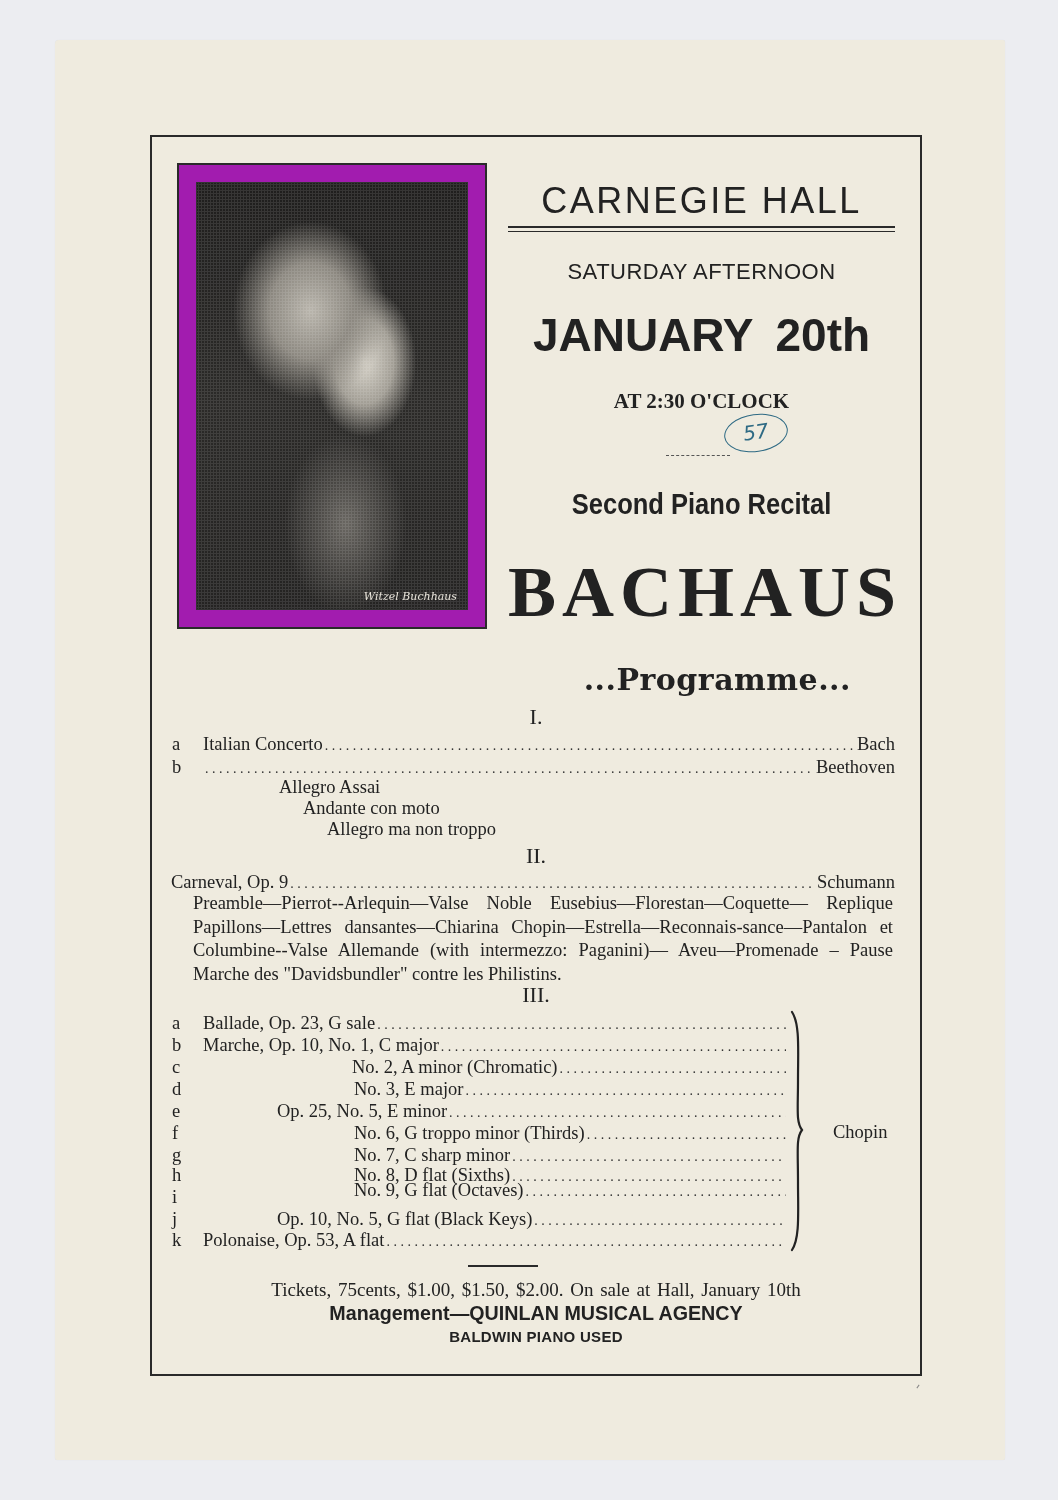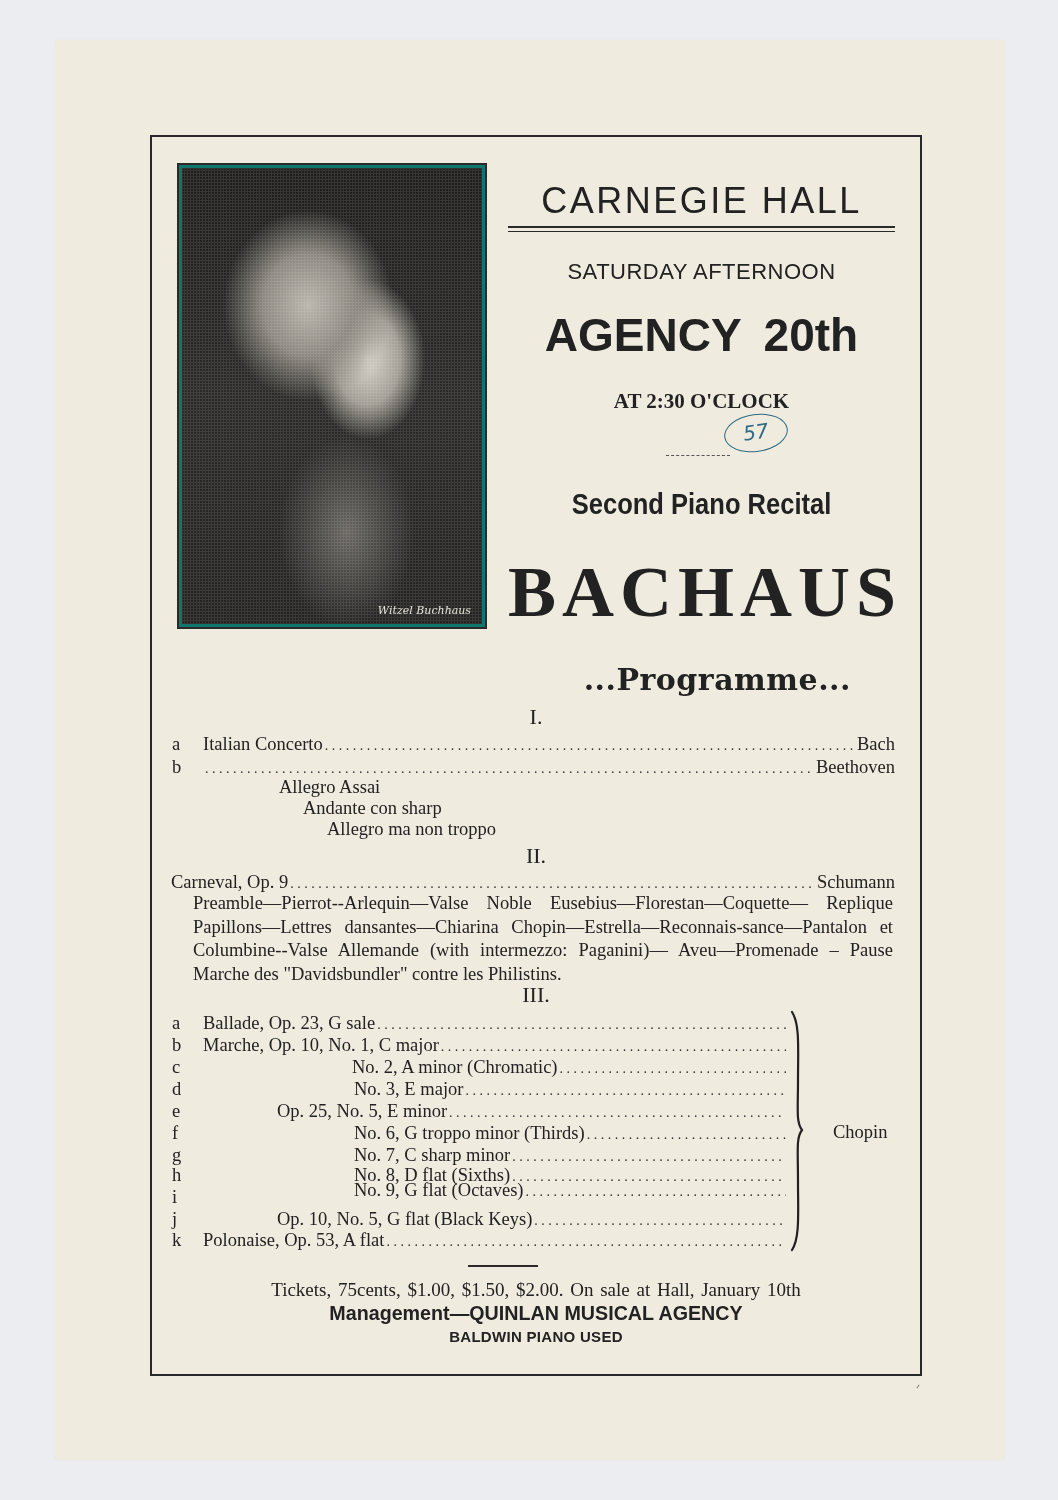--- a/index.html
+++ b/index.html
@@ -24,22 +24,22 @@
       left: 150px; top: 135px;
       width: 772px; height: 1241px;
       border: 2px solid #2a2a2a;
     }
     
     .photo-frame {
       position: absolute;
       left: 177px; top: 163px;
       width: 310px; height: 466px;
       border: 2px solid #2a2a2a;
-      padding: 3px;
-      background: #0f766e;
+      padding: 17px;
+      background: #a21caf;
     }
     .photo {
       width: 100%; height: 100%;
       border: 1px solid #333;
       background:
         radial-gradient(ellipse 38% 28% at 42% 30%, #b9b5ac 0%, #8c8880 40%, rgba(60,58,55,0) 75%),
         radial-gradient(ellipse 24% 22% at 62% 42%, #d6d2c8 0%, #a19d94 45%, rgba(60,58,55,0) 80%),
         radial-gradient(ellipse 30% 28% at 55% 80%, #6a6762 0%, rgba(40,40,40,0) 75%),
         linear-gradient(180deg, #1f1e1d 0%, #2b2a28 50%, #242322 100%);
       position: relative;
@@ -243,21 +243,21 @@
 
 <div class="photo-frame">
   <div class="photo">
     <span class="signature">Witzel Buchhaus</span>
   </div>
 </div>
 
 <div class="venue">CARNEGIE HALL</div>
 <div class="double-rule"></div>
 <div class="day">SATURDAY AFTERNOON</div>
-<div class="date">AGENCY 20th</div>
+<div class="date">JANUARY 20th</div>
 <div class="time">AT 2:30 O'CLOCK</div>
 <div class="handwritten">57</div>
 <div class="small-rule"></div>
 <div class="recital">Second Piano Recital</div>
 <div class="artist">BACHAUS</div>
 
 <div class="prog-title">...Programme...</div>
 
 <div class="section-numeral" style="top:704px;">I.</div>
 
@@ -267,21 +267,21 @@
   <span class="dots"></span>
   <span class="composer">Bach</span>
 </div>
 
 <span class="letter" style="top:756px;">b</span>
 <div class="dotrow" style="left:203px; width:692px; top:756px;">
   <span class="dots"></span>
   <span class="composer">Beethoven</span>
 </div>
 <div class="line" style="left:279px; top:776px;">Allegro Assai</div>
-<div class="line" style="left:303px; top:797px;">Andante con sharp</div>
+<div class="line" style="left:303px; top:797px;">Andante con moto</div>
 <div class="line" style="left:327px; top:818px;">Allegro ma non troppo</div>
 
 <div class="section-numeral" style="top:843px;">II.</div>
 <div class="dotrow" style="left:171px; width:724px; top:871px;">
   <span class="title">Carneval, Op. 9</span>
   <span class="dots"></span>
   <span class="composer">Schumann</span>
 </div>
 <div class="para" style="top:892px;">Preamble—Pierrot--Arlequin—Valse Noble Eusebius—Florestan—Coquette— Replique Papillons—Lettres dansantes—Chiarina Chopin—Estrella—Reconnais-sance—Pantalon et Columbine--Valse Allemande (with intermezzo: Paganini)— Aveu—Promenade – Pause Marche des "Davidsbundler" contre les Philistins.</div>
 

